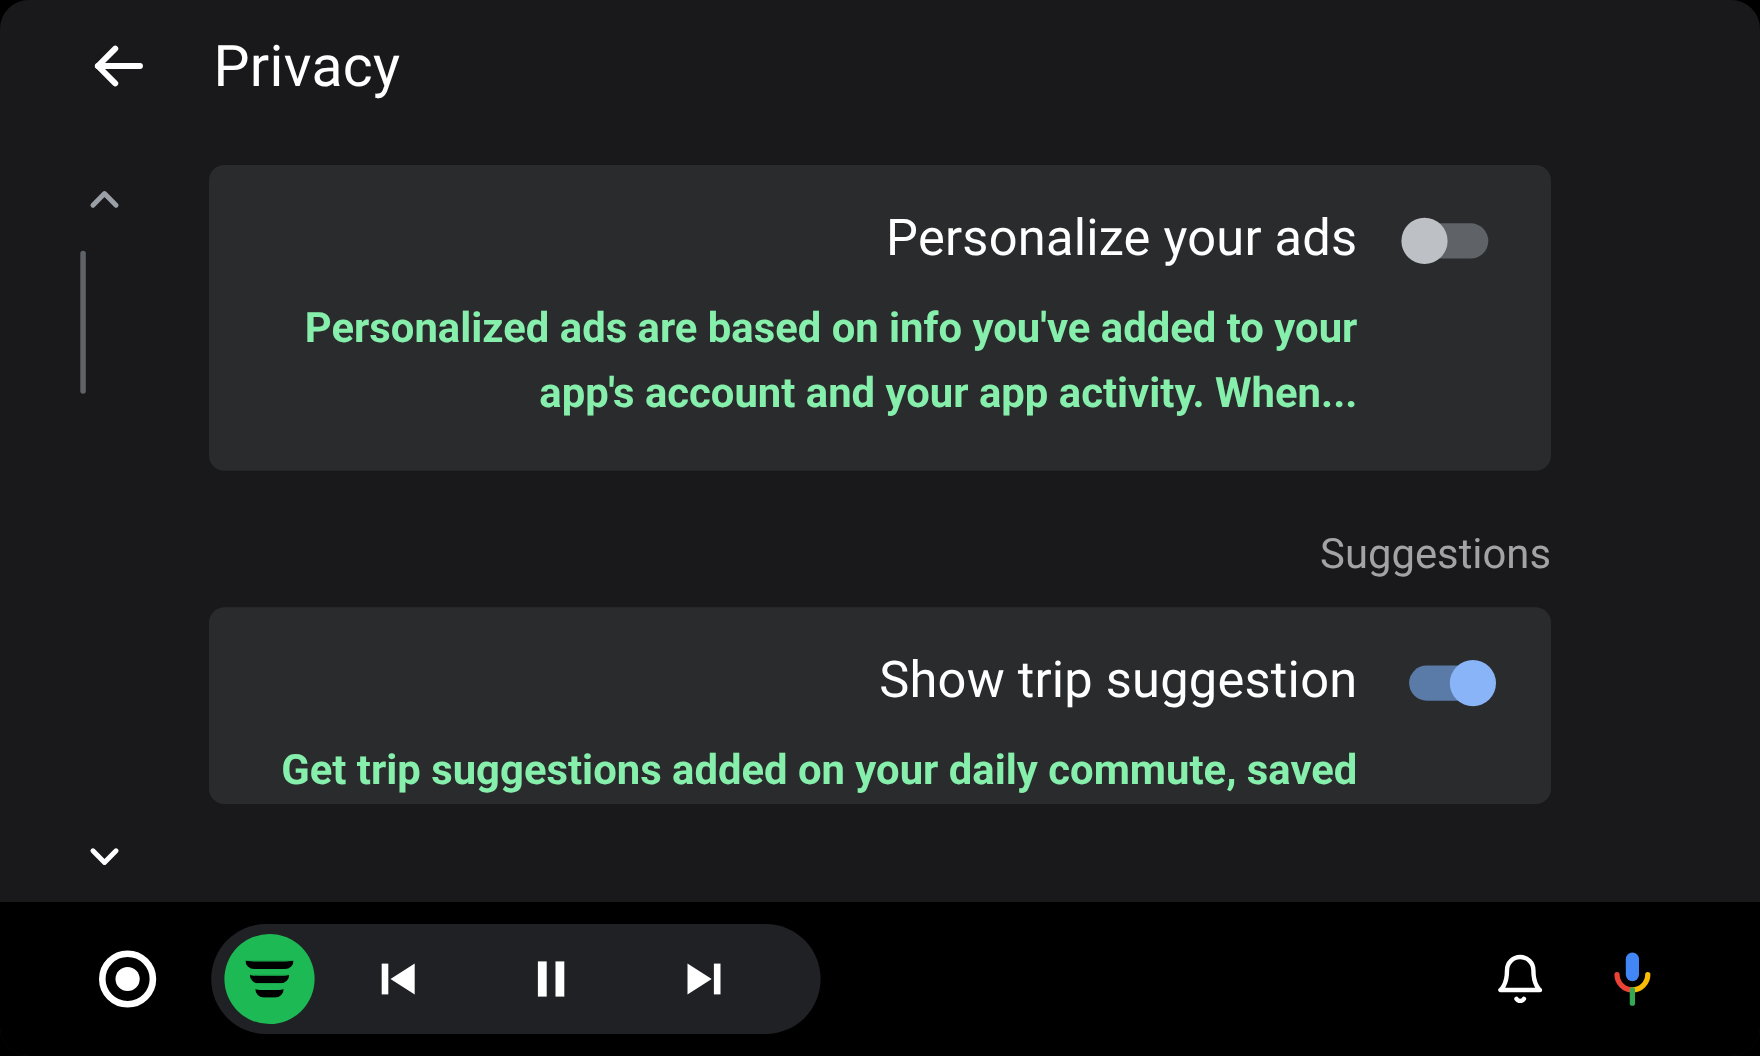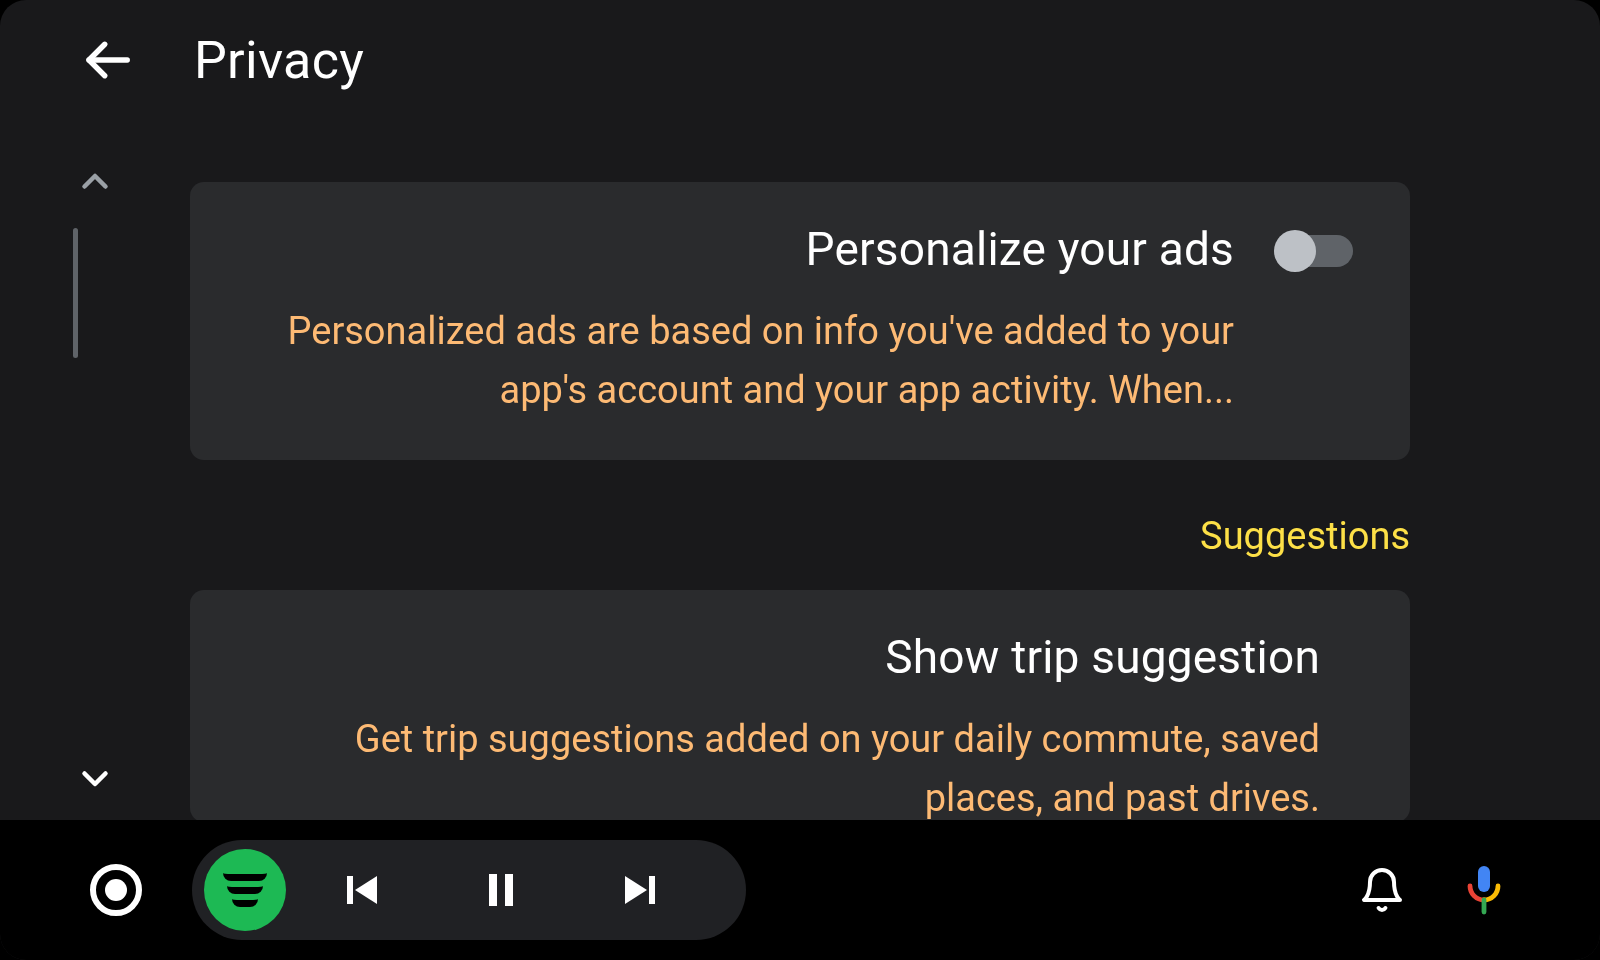--- a/index.html
+++ b/index.html
@@ -71,51 +71,49 @@
     height: 130px;
     background: #5f6368;
     border-radius: 4px;
     margin-top: 24px;
   }
   .scroll-spacer { flex: 1; }
 
   
   .section-label {
     font-size: 38px;
-    color: #fde047;
+    color: #a3a3a3;
     margin: 54px 0 26px 32px;
     font-weight: 400;
   }
   .card {
     background: #2a2b2d;
     border-radius: 14px;
     padding: 40px 50px 40px 46px;
     display: flex;
     align-items: flex-start;
-    margin-top: 32px;
   }
   .card.cutoff {
     padding-bottom: 0;
-    height: 232px;
+    height: 179px;
     overflow:hidden;
-    flex-direction:column;
   }
   .card-text { flex: 1; padding-right: 40px; }
   .card-title {
     color: #fff;
     font-size: 46px;
     font-weight: 400;
     margin-bottom: 26px;
     letter-spacing: 0.2px;
   }
   .card-desc {
-    color: #fdba74;
+    color: #86efac;
     font-size: 38px;
     line-height: 1.55;
-    font-weight: 400;
+    font-weight: 700;
   }
 
   
   .toggle {
     width: 86px; height: 46px;
     border-radius: 23px;
     position: relative;
     flex-shrink: 0;
     margin-top: 6px;
   }

